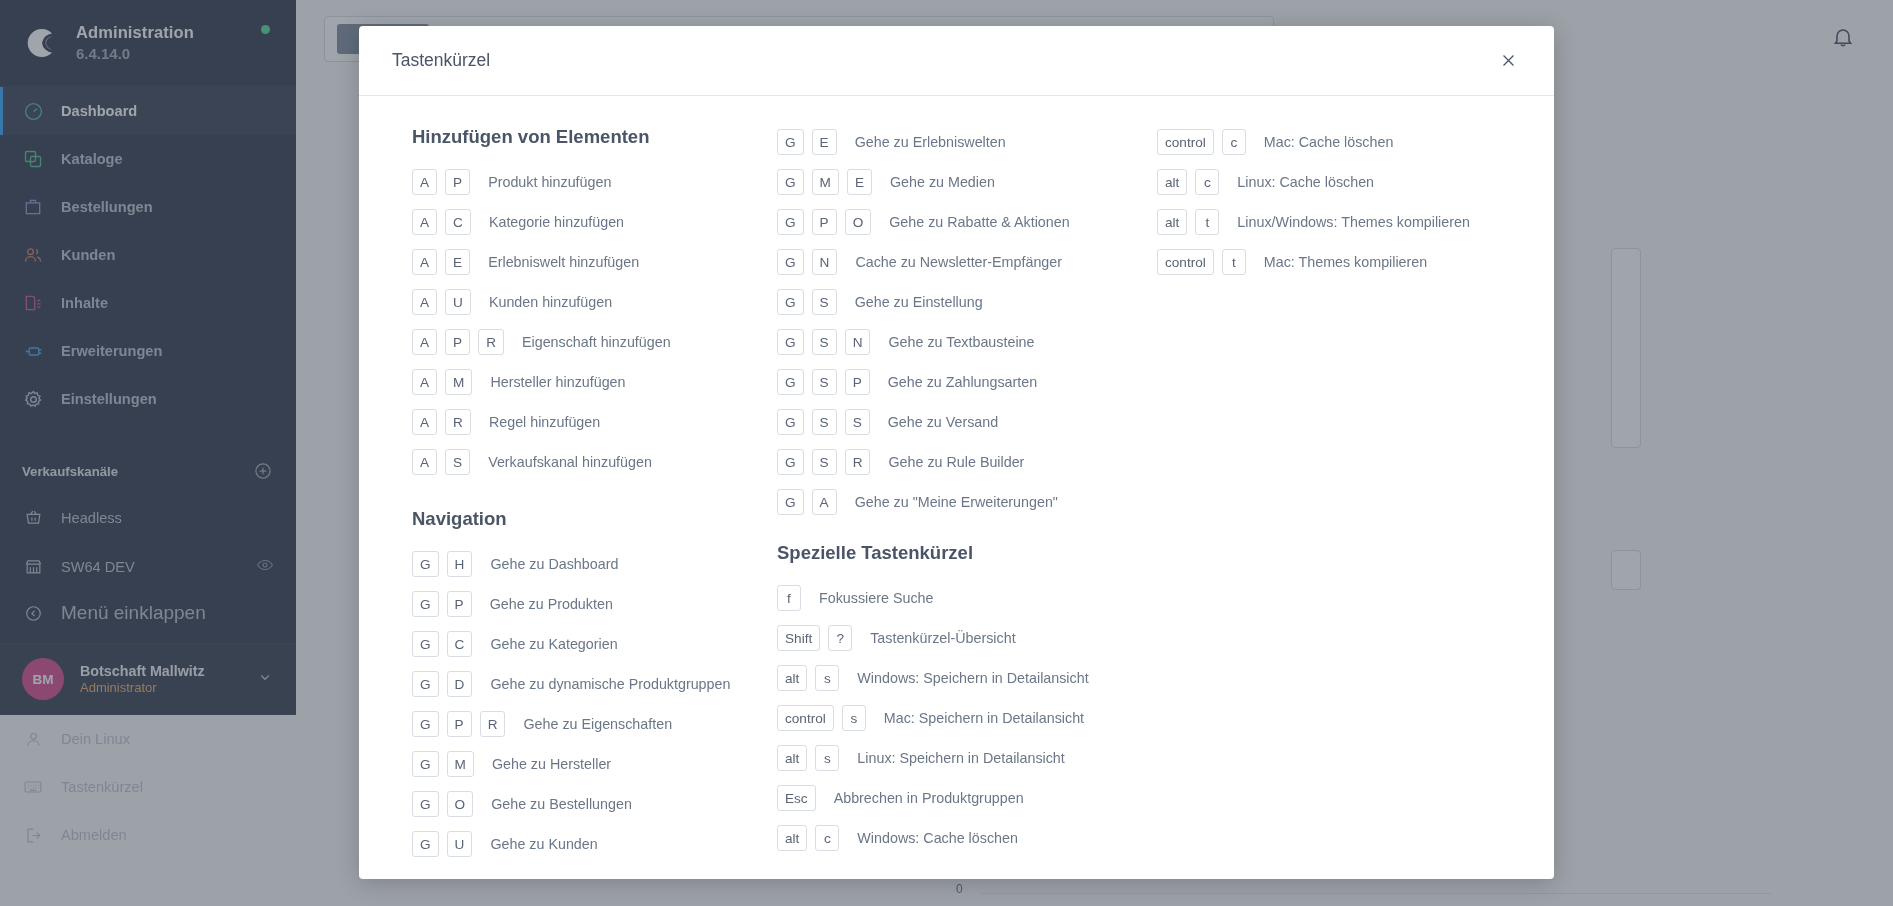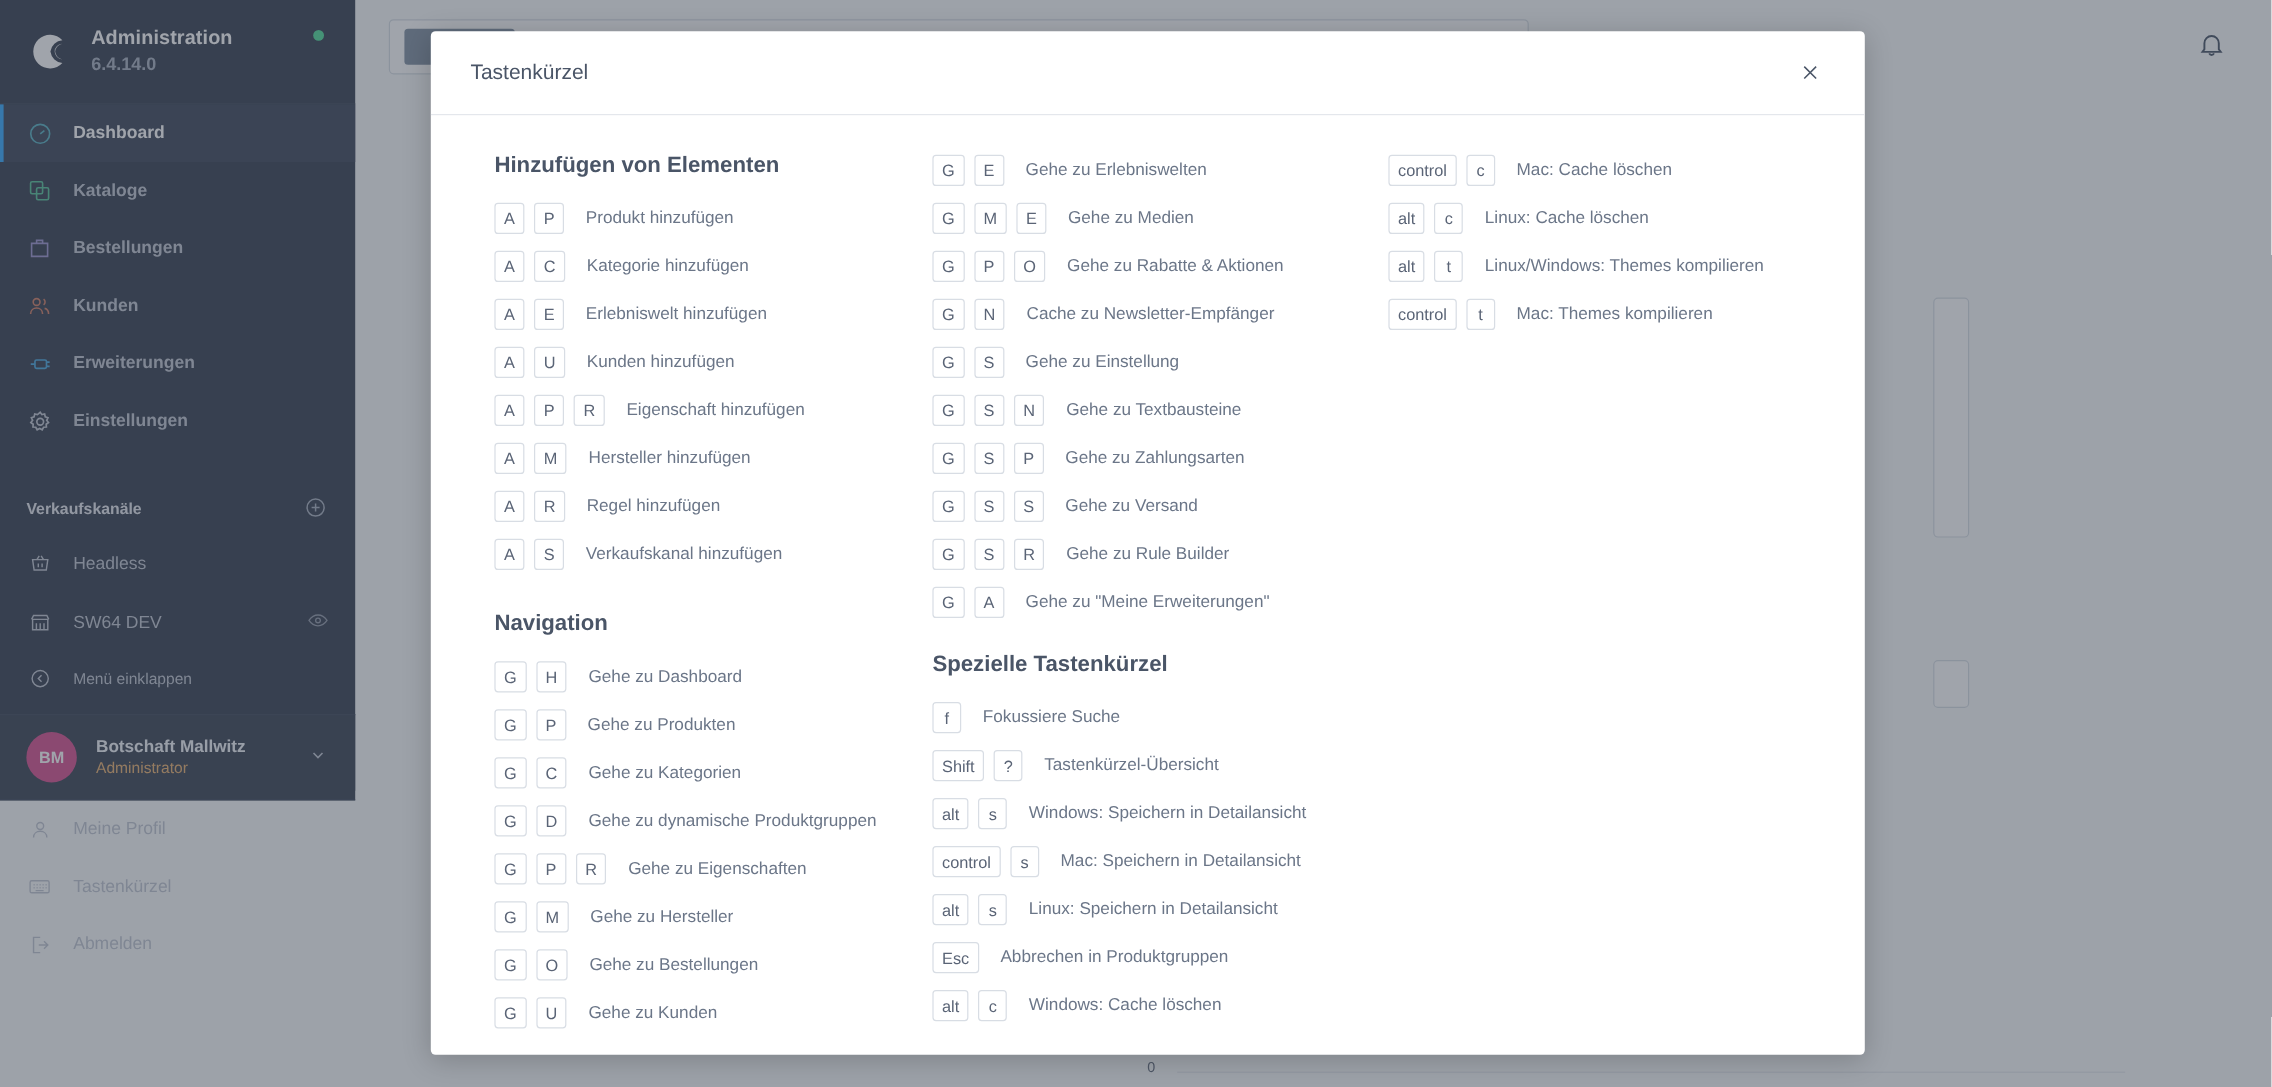--- a/index.html
+++ b/index.html
@@ -121,21 +121,21 @@
     display: flex; align-items: center; justify-content: center;
   }
   .sb-channel .eye {
     margin-left: auto;
     opacity: .8;
   }
   .sb-collapse {
     display: flex; align-items: center;
     height: 44px;
     padding: 0 22px;
-    font-size: 13px;
+    font-size: 19px;
     color: #b6bdca;
     cursor: pointer;
   }
   .sb-collapse .ico {
     width: 22px; height: 22px; margin-right: 17px; flex: 0 0 22px;
     display: flex; align-items: center; justify-content: center;
   }
 
   .sb-user {
     display: flex;
@@ -395,20 +395,29 @@
           <svg width="20" height="20" viewBox="0 0 24 24" fill="none" stroke="#c96a4e" stroke-width="1.6">
             <circle cx="9" cy="8" r="3.4"></circle>
               <path d="M3 20 c0-4 3-6 6-6 s6 2 6 6"></path>
             <path d="M16 5.2 a3.4 3.4 0 0 1 0 5.6"></path>
               <path d="M17 14.4 c2.5.6 4 2.6 4 5.6"></path>
           </svg>
         </span>
         <span>Kunden</span>
       </div>
 
+      <div class="sb-item">
+        <span class="ico">
+          <svg width="20" height="20" viewBox="0 0 24 24" fill="none" stroke="#c2418f" stroke-width="1.6">
+            <path d="M4 4 h7 a3 3 0 0 1 3 3 v13 H4 z"></path>
+              <path d="M17 9 h4 M17 13 h4 M17 17 h4"></path>
+          </svg>
+        </span>
+        <span>Inhalte</span>
+      </div>
 
 
       <div class="sb-item">
         <span class="ico">
           <svg width="21" height="21" viewBox="0 0 24 24" fill="none" stroke="#2e9bdb" stroke-width="1.6">
             <rect x="7" y="8" width="11" height="8" rx="1.5"></rect>
               <path d="M3 12 h4 M18 10 h3 M18 14 h3"></path>
           </svg>
         </span>
         <span>Erweiterungen</span>
@@ -486,21 +495,21 @@
       </span>
     </div>
 
     <div class="sb-footer-item">
       <span class="ico">
         <svg width="19" height="19" viewBox="0 0 24 24" fill="none" stroke="#b6bdca" stroke-width="1.5">
           <circle cx="12" cy="8" r="3.6"></circle>
             <path d="M5 20 c0-4 3.2-6.4 7-6.4 s7 2.4 7 6.4"></path>
         </svg>
       </span>
-      <span>Meine Profil</span>
+      <span>Dein Linux</span>
     </div>
 
     <div class="sb-footer-item">
       <span class="ico">
         <svg width="20" height="20" viewBox="0 0 24 24" fill="none" stroke="#b6bdca" stroke-width="1.4">
           <rect x="2.5" y="6" width="19" height="12" rx="1.6"></rect>
           <path d="M6 10 h1 M9 10 h1 M12 10 h1 M15 10 h1 M18 10 h1 M6 13 h1 M9 13 h1 M12 13 h1 M15 13 h1 M18 13 h1 M8 15.8 h8"></path>
         </svg>
       </span>
       <span>Tastenkürzel</span>

